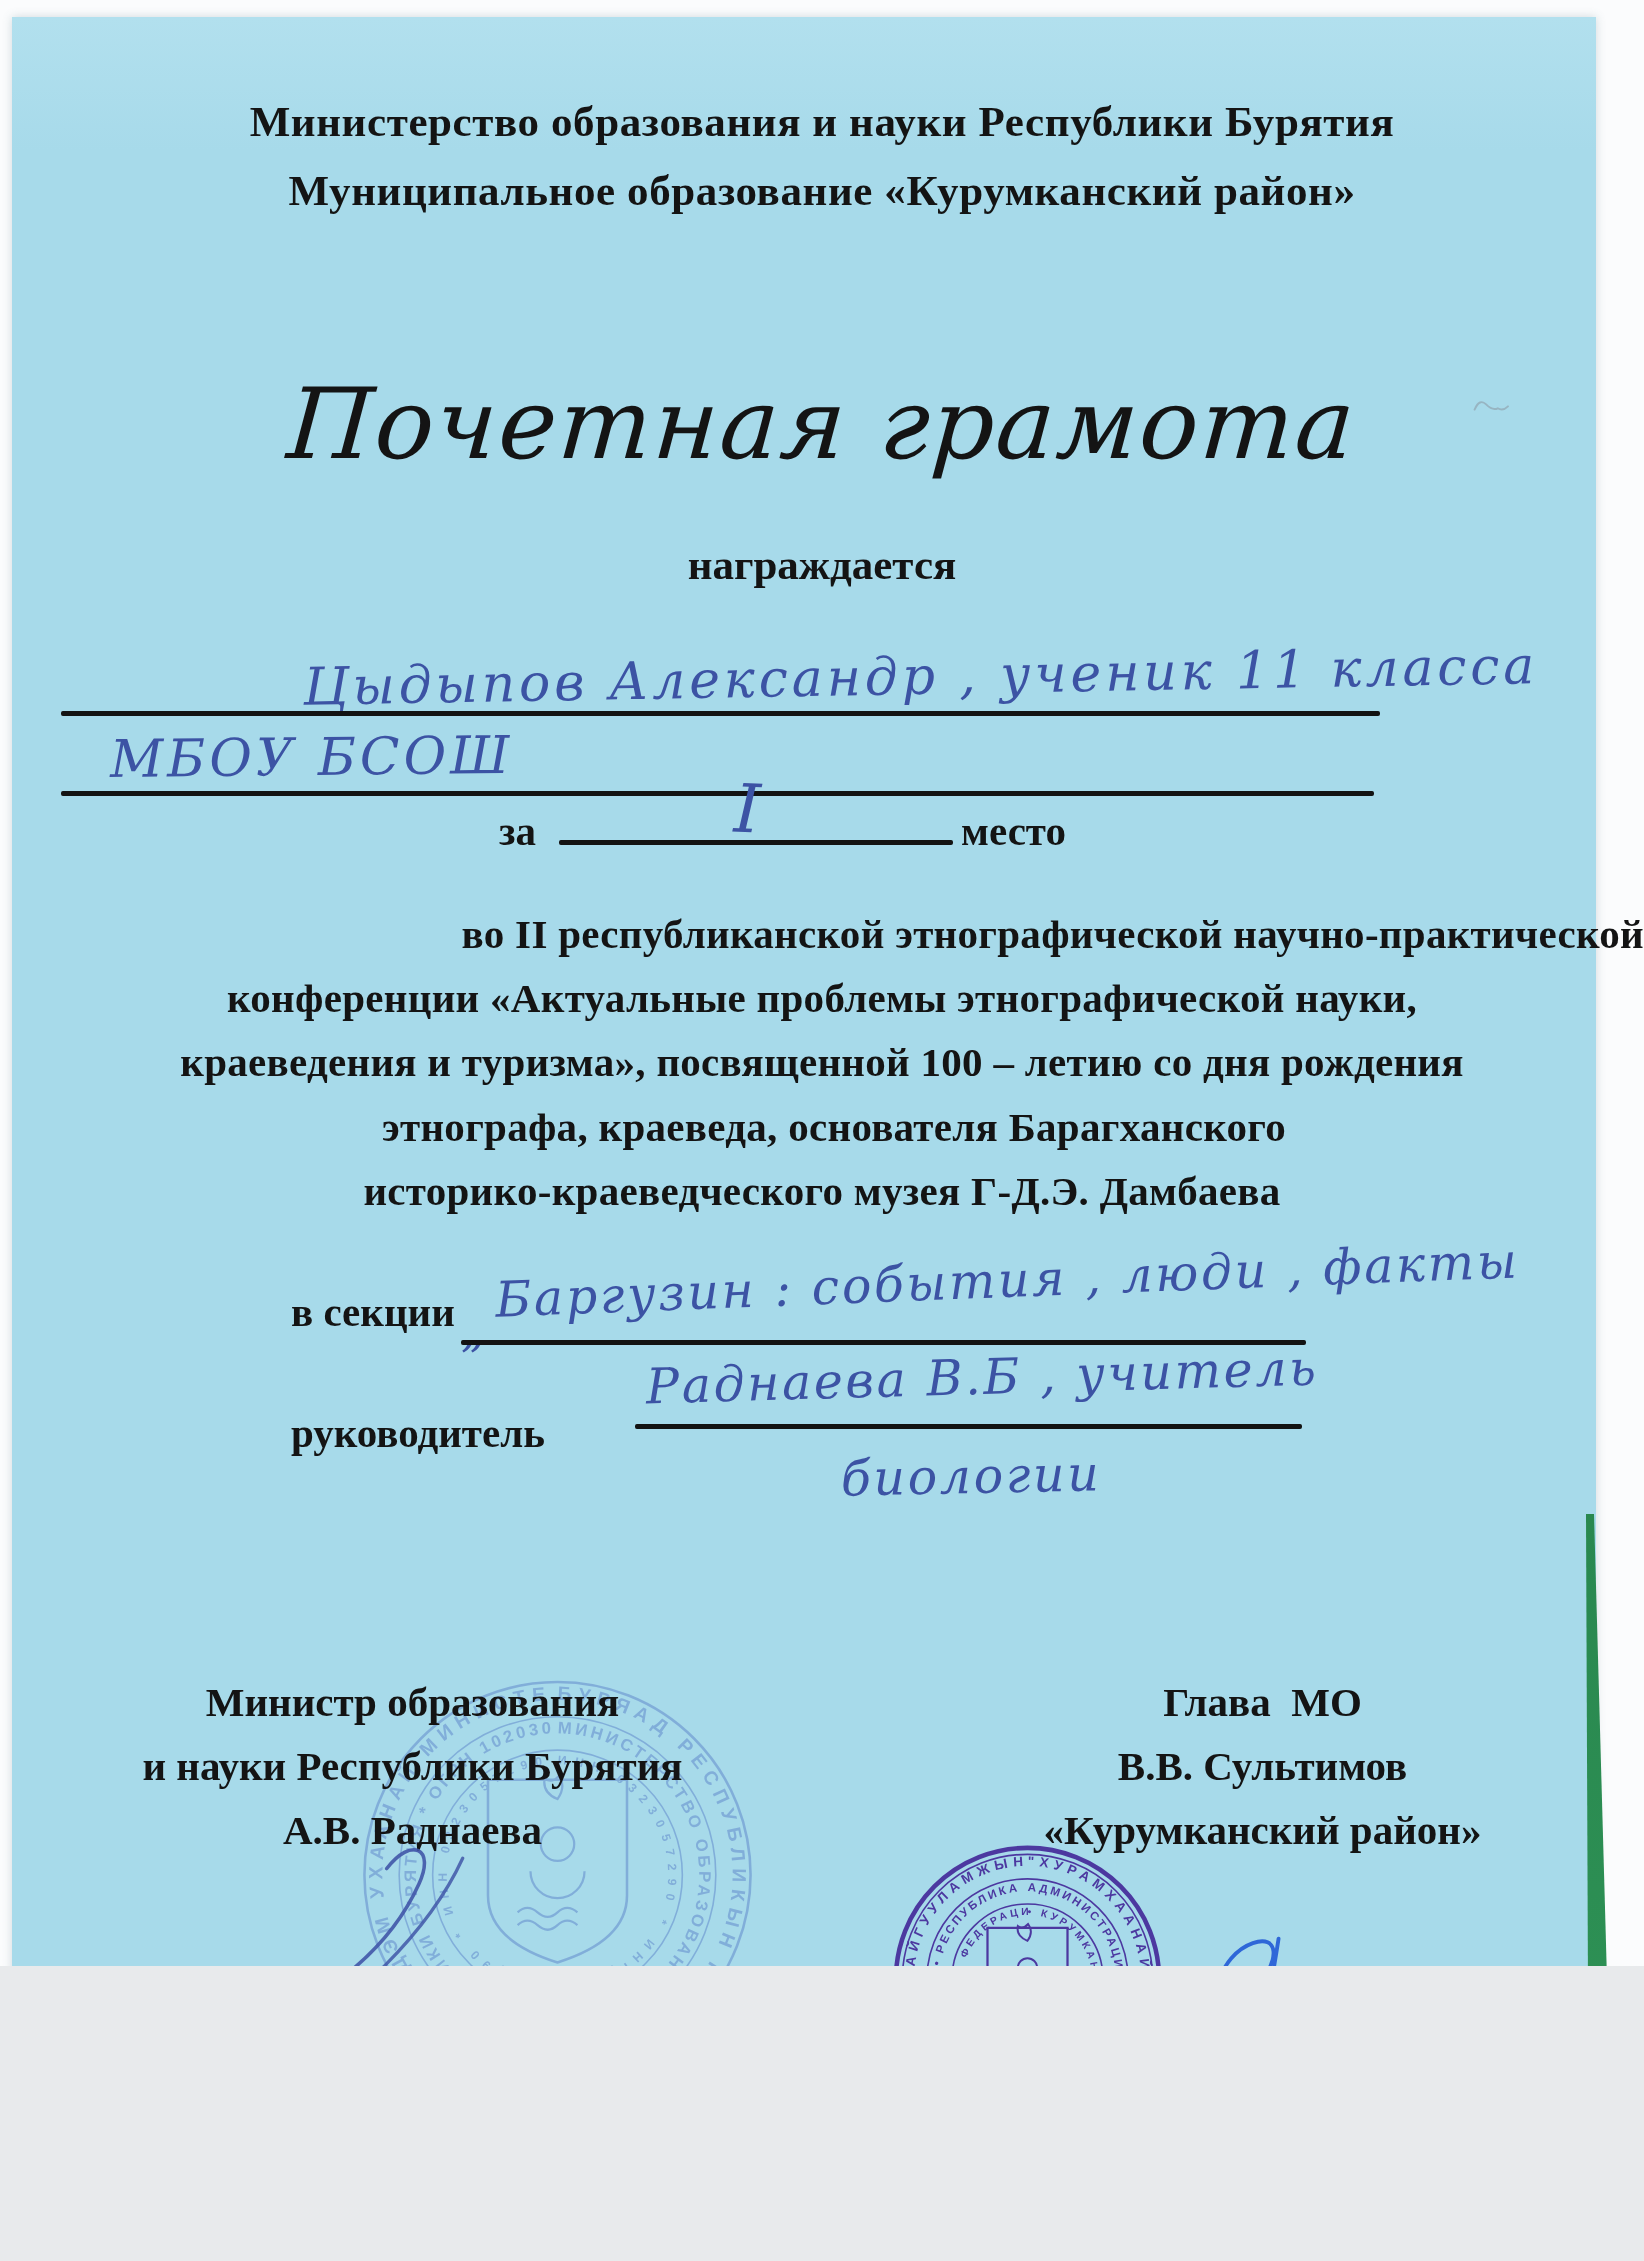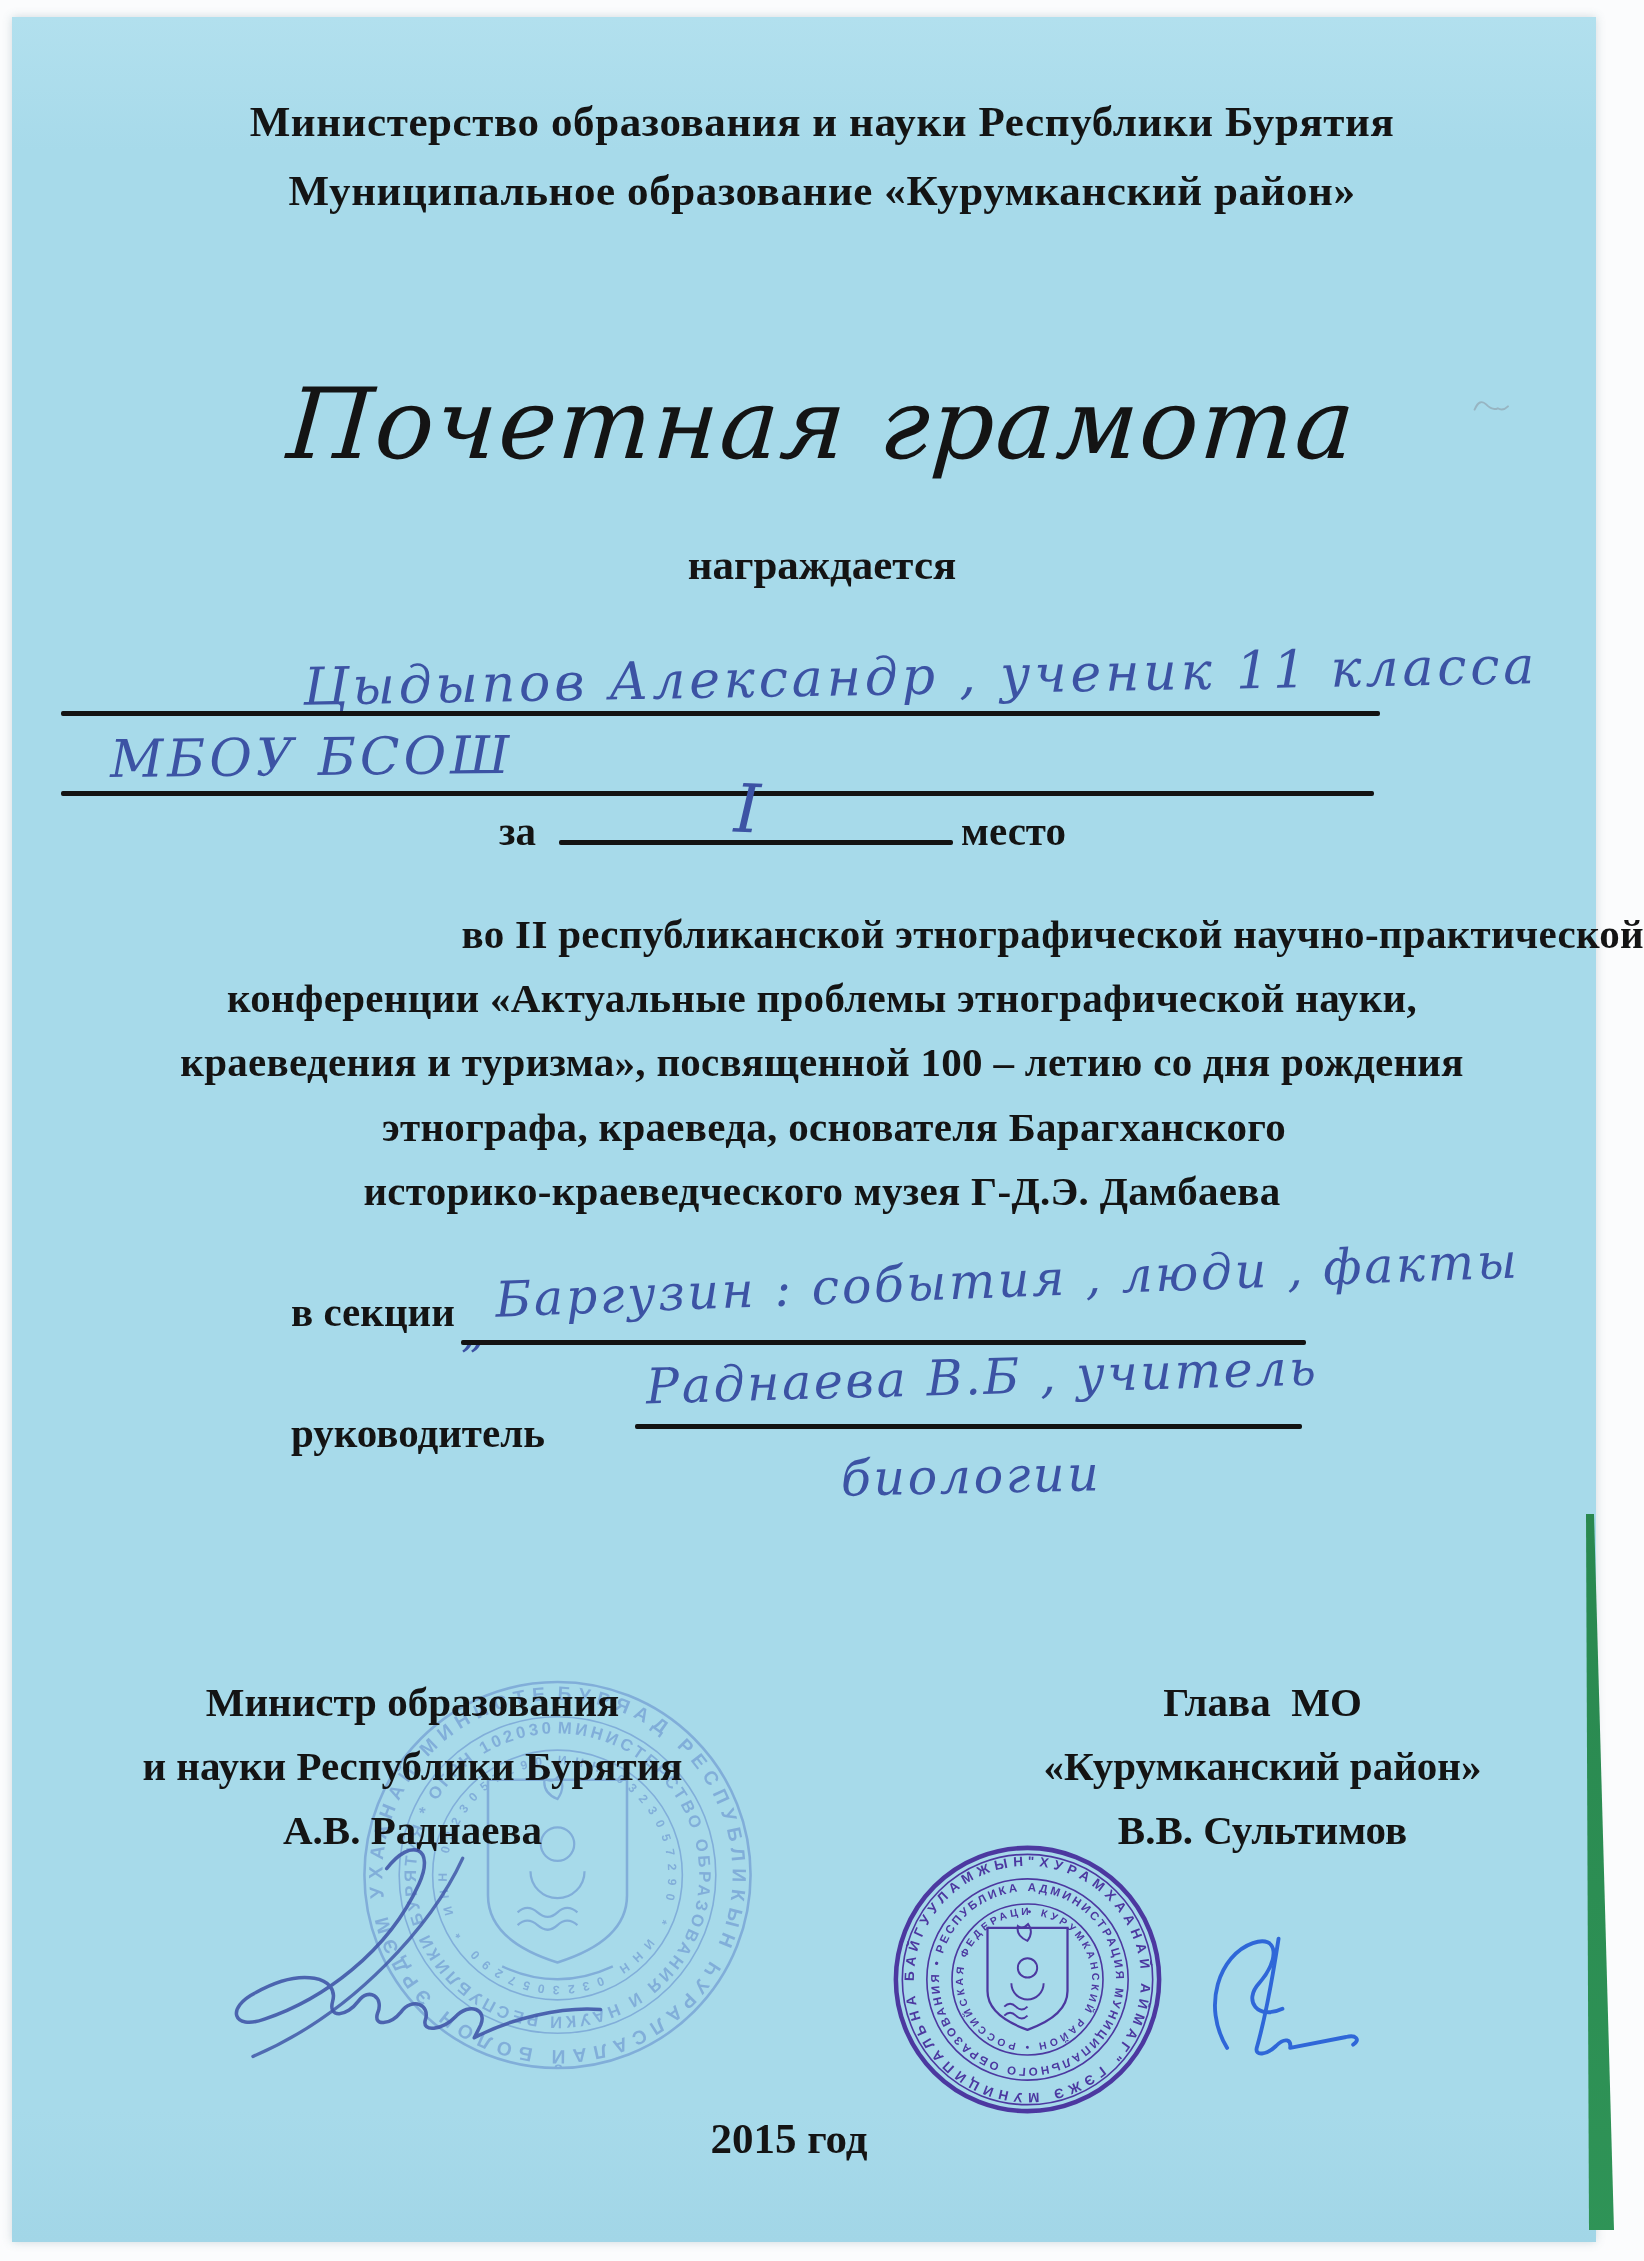--- a/index.html
+++ b/index.html
@@ -1,17 +1,17 @@
 <!DOCTYPE html>
 <html lang="ru" style="font-size:10.3px"><head>
 <meta charset="utf-8">
 <style>
   html,body{margin:0;padding:0;background:#e8eaec;}
   .scan{
-    position:relative;width:1644px;height:2261px;overflow:hidden;
+    position:relative;width:1644px;height:1966px;overflow:hidden;
     background:#fbfcfd;
     font-family:"Liberation Serif", serif;
   }
   .paper{
     position:absolute;left:11.6px;top:17px;width:1584px;height:2225px;
     background:linear-gradient(180deg,#b2e0ee 0%,#a7daea 6%,#a7daea 94%,#a2d6e7 100%);
     box-shadow:0 0 9px rgba(80,110,125,.25);
   }
   .green-wedge{
     position:absolute;left:0;top:0;width:1644px;height:2261px;pointer-events:none;
@@ -115,22 +115,22 @@
   </svg>
 
   <div class="sig-block" style="left:58px;top:1670px;">
     <div class="sig-line">Министр образования</div>
     <div class="sig-line">и науки Республики Бурятия</div>
     <div class="sig-line">А.В. Раднаева</div>
   </div>
 
   <div class="sig-block" style="left:908px;top:1670px;">
     <div class="sig-line">Глава  МО</div>
+    <div class="sig-line">В.В. Сультимов</div>
     <div class="sig-line">«Курумканский район»</div>
-    <div class="sig-line">В.В. Сультимов</div>
   </div>
 
   <svg style="left:110px;top:1844px;" width="502" height="219" viewBox="0 0 780 340">
     <path class="sig-stroke" stroke="#4157a8" stroke-width="5.5" opacity="0.9" d="M 430,38 C 468,-12 506,6 480,62 C 432,168 330,242 240,272
              C 190,290 180,254 226,231 C 300,190 356,208 346,244
              C 338,272 368,268 386,244 C 402,222 426,238 416,262
              C 408,284 436,281 452,261 C 470,237 498,250 490,273
              C 484,293 516,289 536,269 C 560,244 586,258 576,281
              L 566,301 C 622,271 702,252 762,257"></path>
     <path class="sig-stroke" stroke="#4157a8" stroke-width="5" opacity="0.85" d="M 548,22 C 502,122 382,262 222,330"></path>

